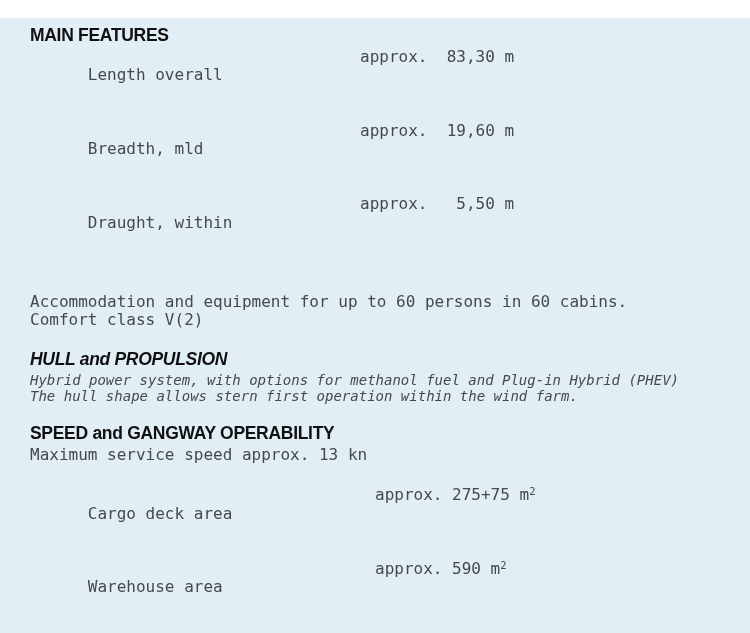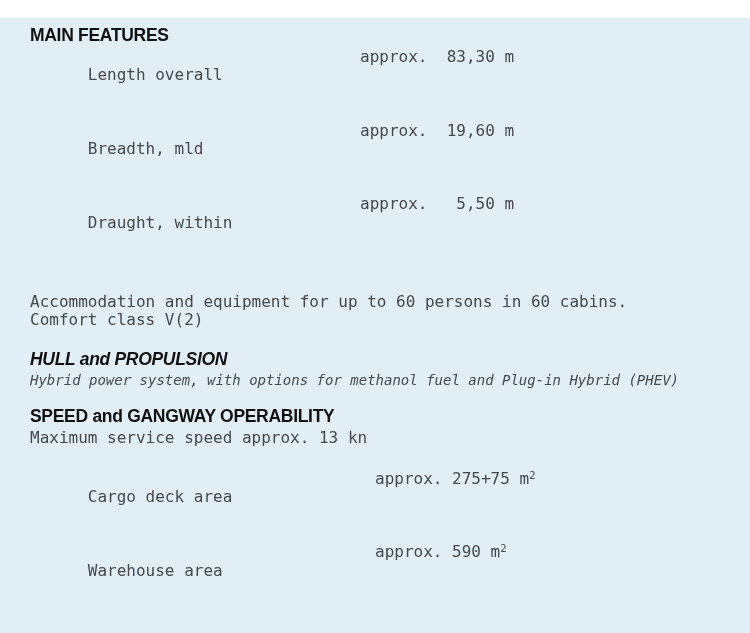--- a/index.html
+++ b/index.html
@@ -78,20 +78,21 @@
   </div>
 
   <div class="section s-accommodation">
     <div class="line">Accommodation and equipment for up to 60 persons in 60 cabins.</div>
     <div class="line">Comfort class V(2)</div>
   </div>
 
   <div class="section s-hull">
     <div class="heading">HULL and PROPULSION</div>
     <div class="line">Hybrid power system, with options for methanol fuel and Plug-in Hybrid (PHEV)</div>
+    <div class="line">The hull shape allows stern first operation within the wind farm.</div>
   </div>
 
   <div class="section s-speed">
     <div class="heading">SPEED and GANGWAY OPERABILITY</div>
     <div class="line">Maximum service speed approx. 13 kn</div>
   </div>
 
   <div class="section s-cargo">
     <div class="row">
       <span class="label">Cargo deck area</span>

